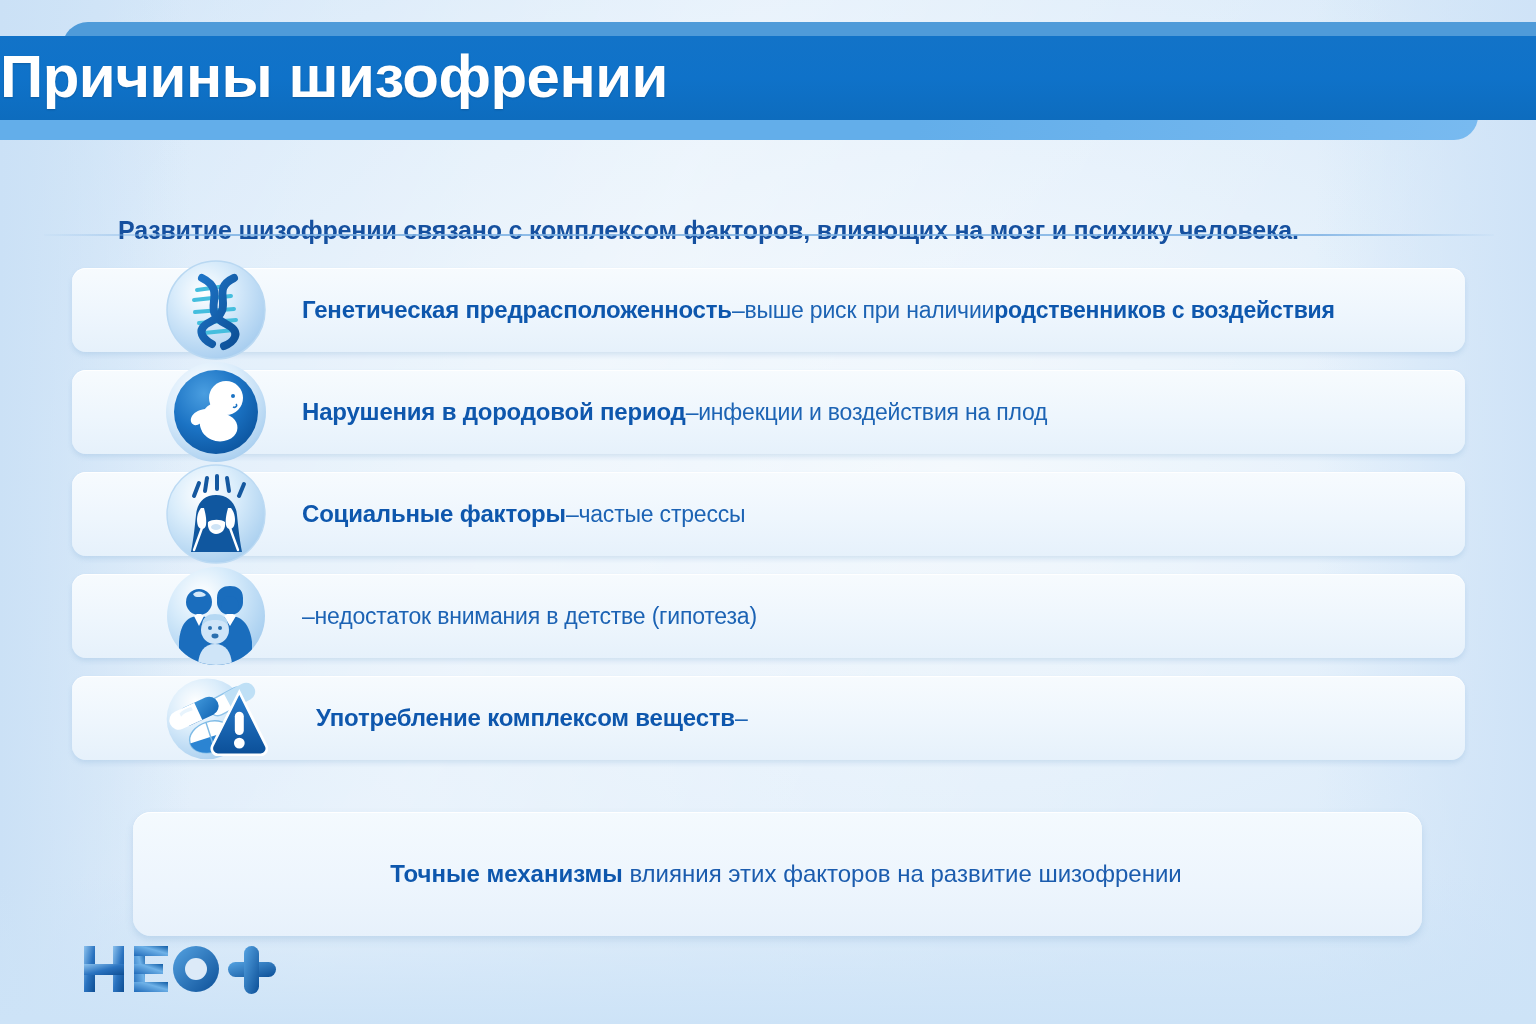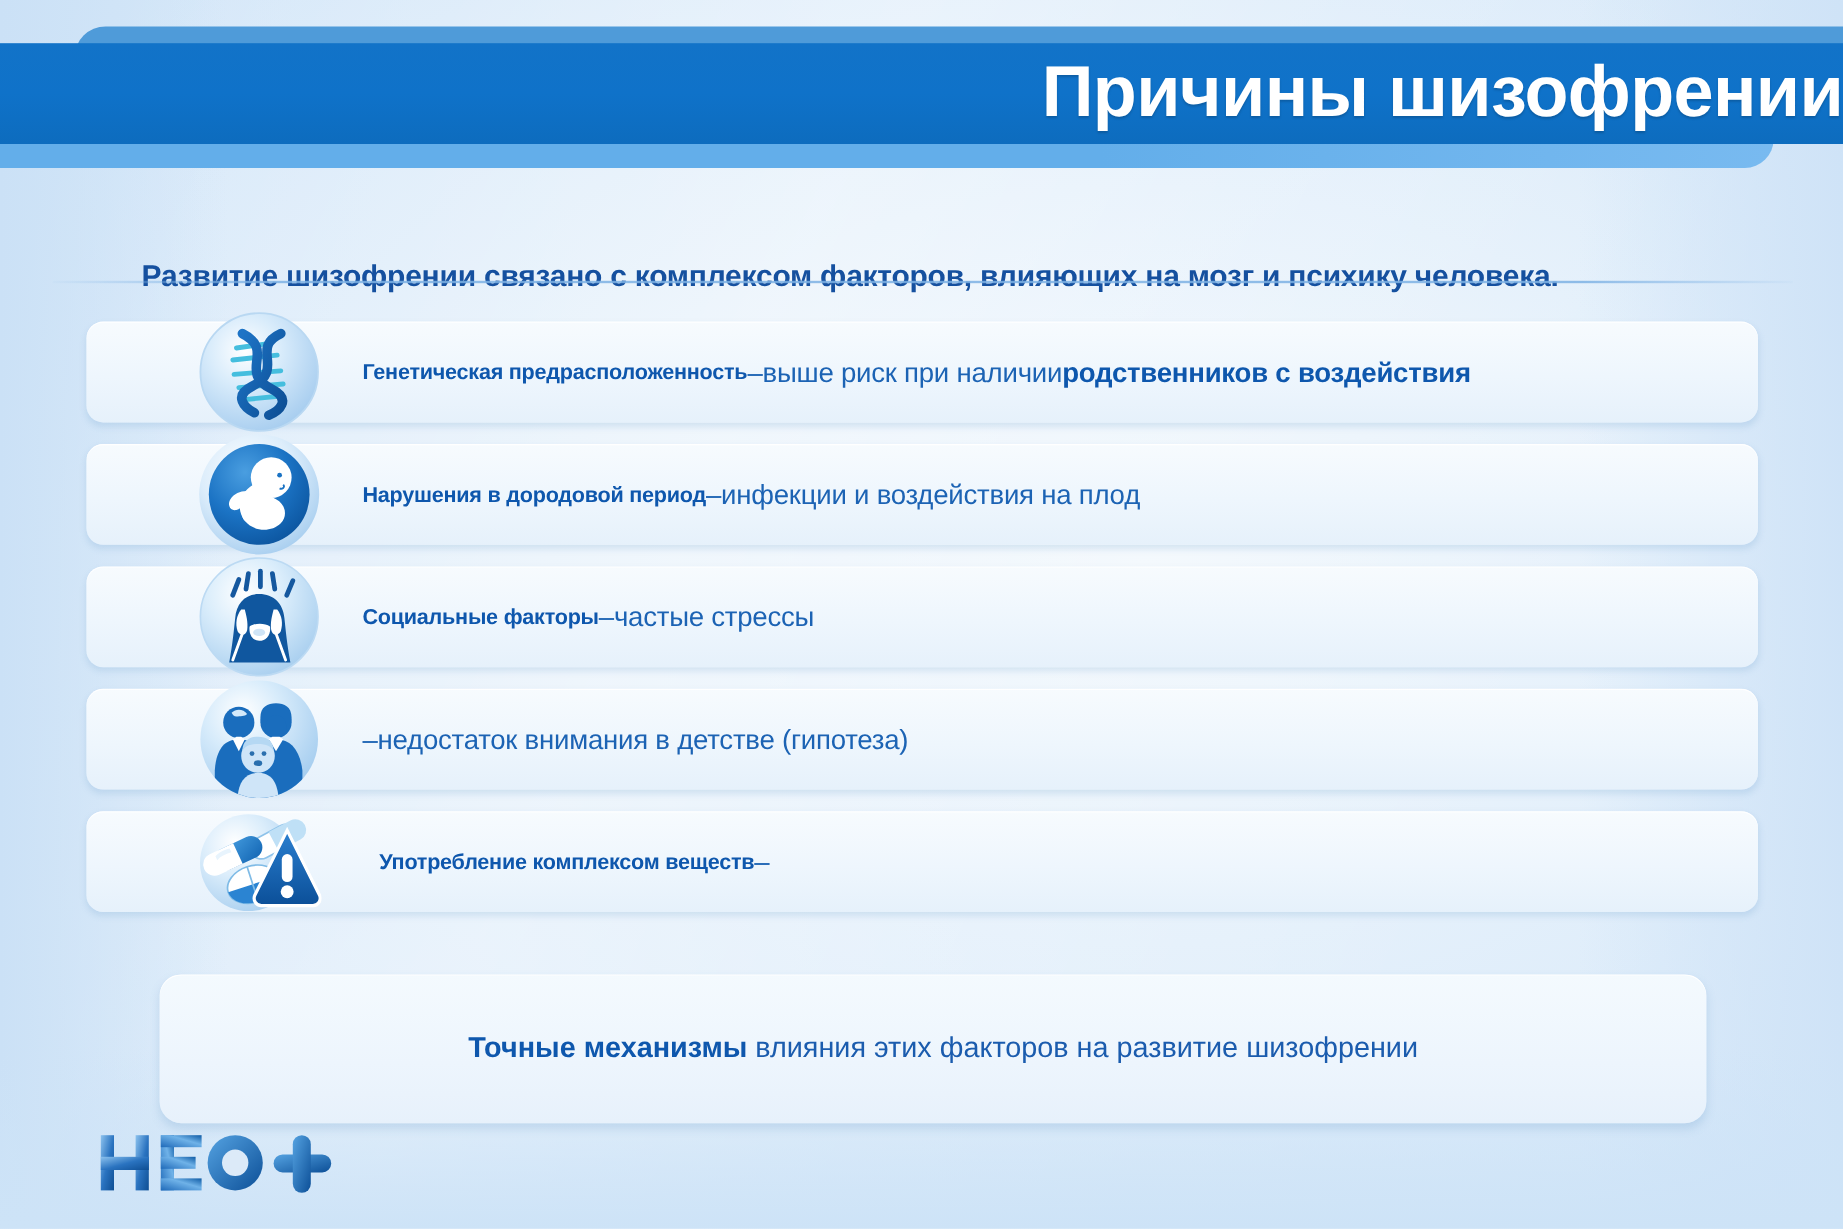--- a/index.html
+++ b/index.html
@@ -82,21 +82,21 @@
     left: 0;
     top: 36px;
     width: 1536px;
     height: 84px;
     background: linear-gradient(180deg, #1273c8 0%, #0f72c9 50%, #0d6cbe 100%);
   }
   .banner-title {
     position: absolute;
     left: 0; right: 0;
     top: 38px;
-    text-align: right;
+    text-align: left;
     color: #ffffff;
     font-size: 60px;
     font-weight: bold;
     letter-spacing: -0.5px;
     line-height: 78px;
     text-shadow: 0 1px 2px rgba(0,0,0,0.18);
     white-space: nowrap;
   }
 
   
@@ -165,21 +165,21 @@
     align-items: center;
     right: 20px;
     font-size: 24px;
     color: #1a5bb0;
     letter-spacing: -0.2px;
     white-space: nowrap;
   }
   .t-bold {
     font-weight: bold;
     color: #0e57ad;
-    font-size: 18px;
+    font-size: 24px;
   }
   .t-normal {
     font-weight: normal;
     color: #1c63b4;
     font-size: 23px;
   }
   .t-semi {
     font-weight: bold;
     color: #0e57ad;
     font-size: 23px;

